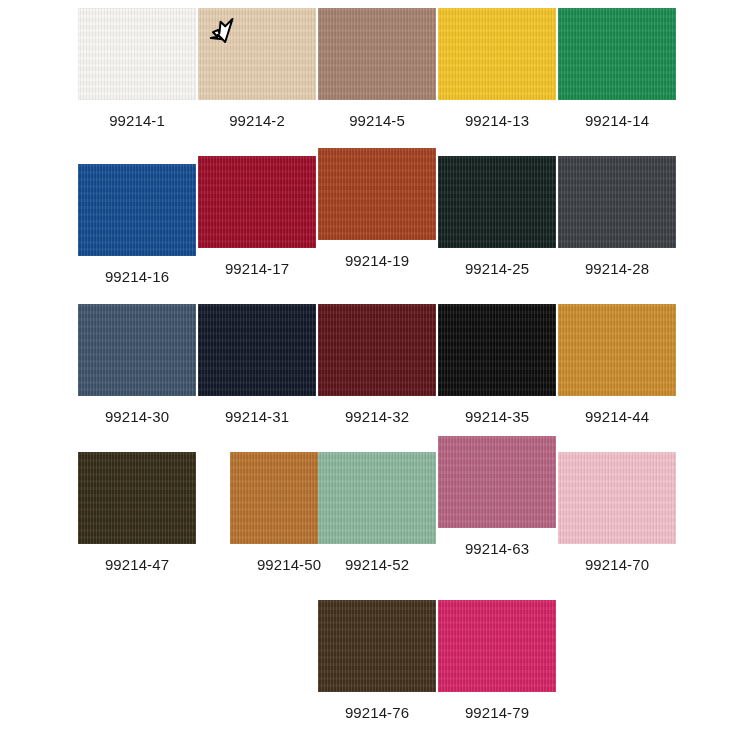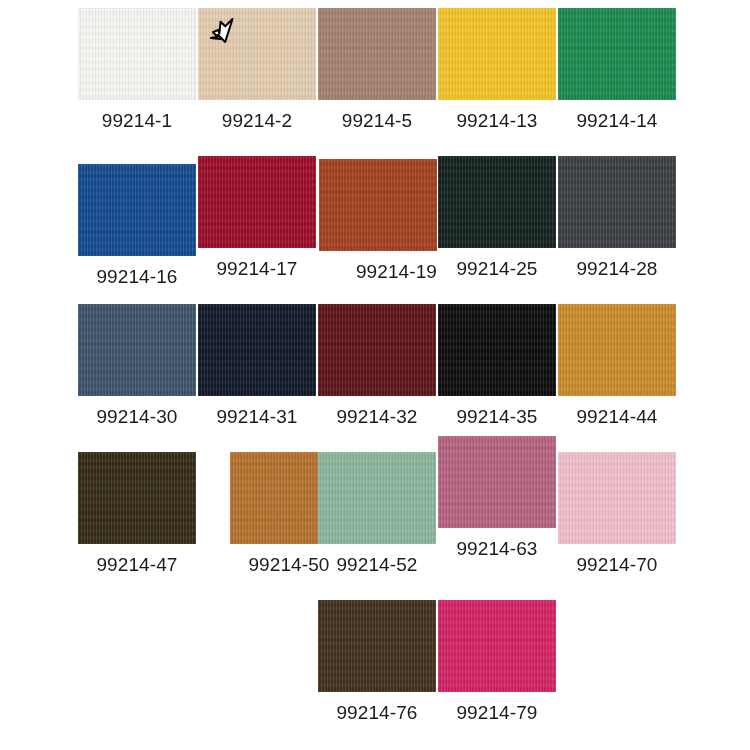--- a/index.html
+++ b/index.html
@@ -71,21 +71,21 @@
     pointer-events: none;
   }
 
   
   .swatch-chip.is-light {
     box-shadow: inset 0 0 0 1px rgba(0,0,0,0.045);
   }
 
   .swatch-label {
     margin-top: 12px;
-    font-size: 19px;
+    font-size: 15px;
     line-height: 18px;
     color: #1b1b1b;
     letter-spacing: 0.1px;
     white-space: nowrap;
     text-align: center;
   }
 
   
   #mouse-cursor {
     position: absolute;
@@ -121,21 +121,21 @@
       <div class="swatch-label">99214-14</div>
     </div>
     <div class="swatch-cell" style="left: 77px; top: 164px;">
       <div class="swatch-chip" style="background-color: rgb(19, 74, 142);"></div>
       <div class="swatch-label">99214-16</div>
     </div>
     <div class="swatch-cell" style="left: 197px; top: 156px;">
       <div class="swatch-chip" style="background-color: rgb(155, 12, 40);"></div>
       <div class="swatch-label">99214-17</div>
     </div>
-    <div class="swatch-cell" style="left: 317px; top: 159px; align-items: flex-end;">
+    <div class="swatch-cell" style="left: 317px; top: 148px;">
       <div class="swatch-chip" style="background-color: rgb(163, 64, 31);"></div>
       <div class="swatch-label">99214-19</div>
     </div>
     <div class="swatch-cell" style="left: 437px; top: 156px;">
       <div class="swatch-chip" style="background-color: rgb(19, 33, 30);"></div>
       <div class="swatch-label">99214-25</div>
     </div>
     <div class="swatch-cell" style="left: 557px; top: 156px;">
       <div class="swatch-chip" style="background-color: rgb(58, 61, 66);"></div>
       <div class="swatch-label">99214-28</div>

